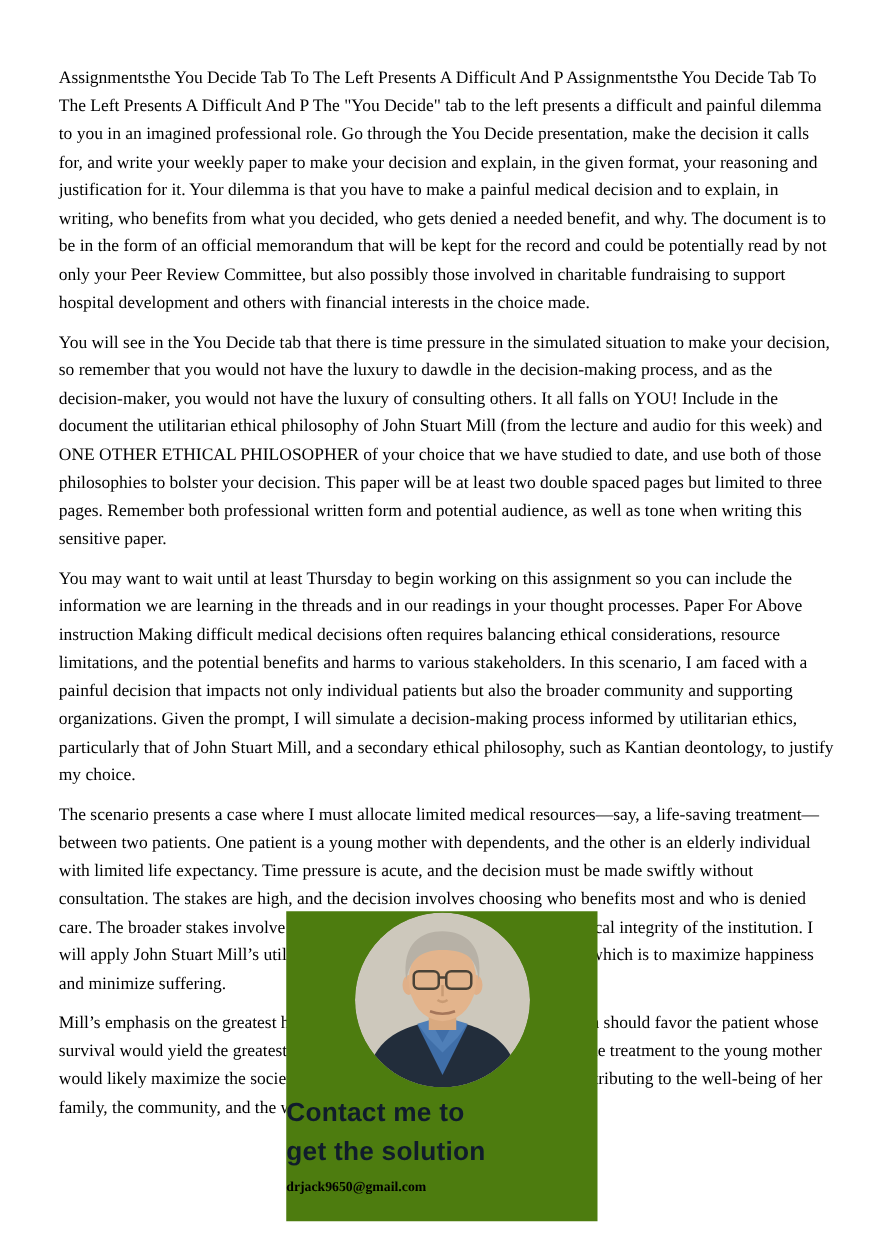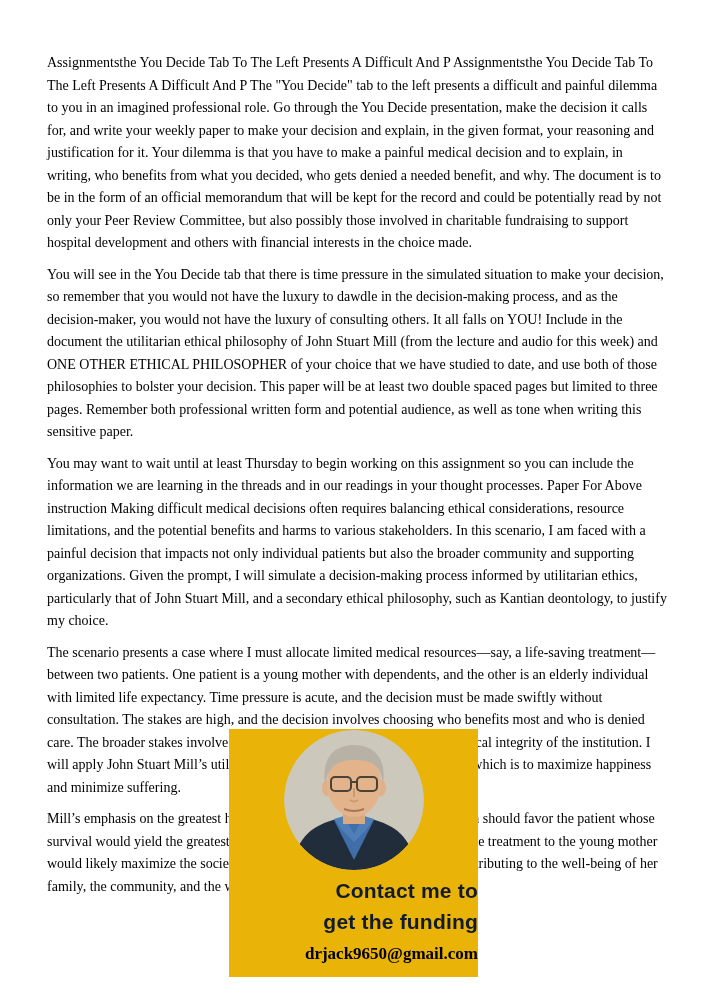--- a/index.html
+++ b/index.html
@@ -22,43 +22,43 @@
     line-height:22.5px;
     margin-bottom:9px;
     text-align:left;
   }
   .overlay {
     position:absolute;
     left:229px;
     top:729px;
     width:249px;
     height:248px;
-    background:#eab308;
-    text-align:right;
+    background:#4d7c0f;
+    text-align:left;
   }
   .photo {
     width:140px;
     height:140px;
     margin:1px auto 0;
     border-radius:50%;
     overflow:hidden;
   }
   .cta-block { margin-top:5px; }
   .cta {
     font-family:"Liberation Sans", sans-serif;
     font-weight:700;
     font-size:21px;
     line-height:31px;
     color:#101c2c;
     letter-spacing:0.2px;
   }
   .email {
     font-family:"Liberation Serif", serif;
     font-weight:700;
-    font-size:17px;
+    font-size:11px;
     color:#000000;
     margin-top:7px;
   }
 </style>
 </head>
 <body>
 
 <div class="doc">
   <p>Assignmentsthe You Decide Tab To The Left Presents A Difficult And P Assignmentsthe You Decide Tab To The Left Presents A Difficult And P The "You Decide" tab to the left presents a difficult and painful dilemma to you in an imagined professional role. Go through the You Decide presentation, make the decision it calls for, and write your weekly paper to make your decision and explain, in the given format, your reasoning and justification for it. Your dilemma is that you have to make a painful medical decision and to explain, in writing, who benefits from what you decided, who gets denied a needed benefit, and why. The document is to be in the form of an official memorandum that will be kept for the record and could be potentially read by not only your Peer Review Committee, but also possibly those involved in charitable fundraising to support hospital development and others with financial interests in the choice made.</p>
   <p>You will see in the You Decide tab that there is time pressure in the simulated situation to make your decision, so remember that you would not have the luxury to dawdle in the decision-making process, and as the decision-maker, you would not have the luxury of consulting others. It all falls on YOU! Include in the document the utilitarian ethical philosophy of John Stuart Mill (from the lecture and audio for this week) and ONE OTHER ETHICAL PHILOSOPHER of your choice that we have studied to date, and use both of those philosophies to bolster your decision. This paper will be at least two double spaced pages but limited to three pages. Remember both professional written form and potential audience, as well as tone when writing this sensitive paper.</p>
@@ -88,16 +88,16 @@
         <rect x="47" y="47" width="20" height="14" rx="4" fill="none" stroke="#4a4237" stroke-width="2"></rect>
         <rect x="73" y="47" width="20" height="14" rx="4" fill="none" stroke="#4a4237" stroke-width="2"></rect>
         <line x1="67" y1="52" x2="73" y2="52" stroke="#4a4237" stroke-width="2"></line>
         <path d="M70,58 L70,67 M66,70 Q70,73 74,70" stroke="#c99b74" stroke-width="2" fill="none"></path>
         <path d="M60,79 Q70,83 80,79" stroke="#a5765a" stroke-width="2" fill="none"></path>
       </g>
     </svg>
   </div>
   <div class="cta-block">
     <div class="cta">Contact me to</div>
-    <div class="cta">get the funding</div>
+    <div class="cta">get the solution</div>
   </div>
   <div class="email">drjack9650@gmail.com</div>
 </div>
 
 </body></html>

